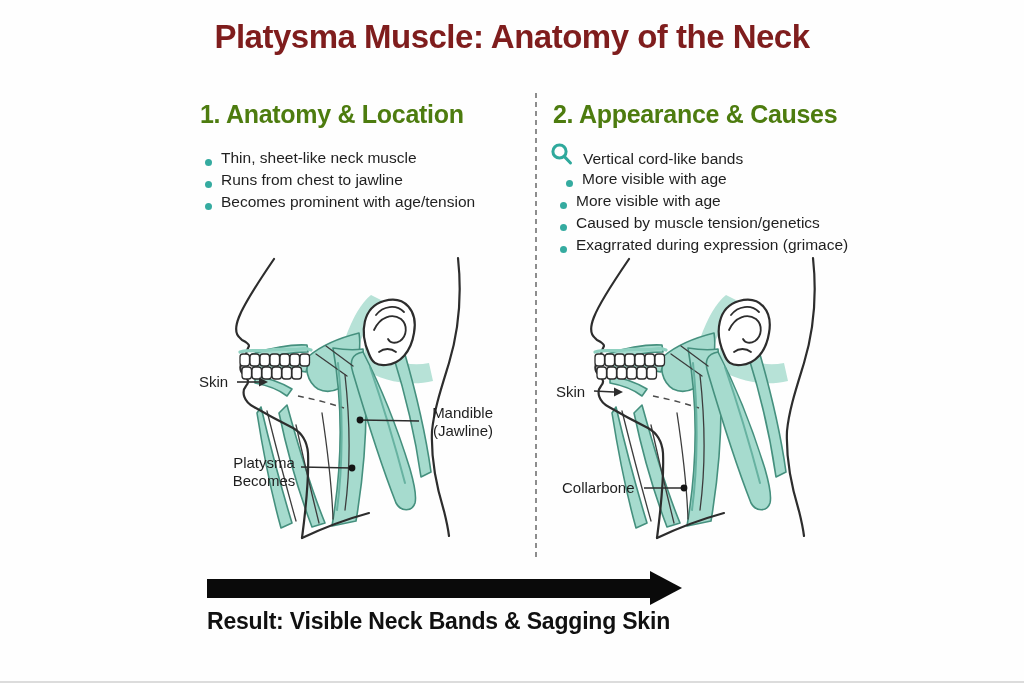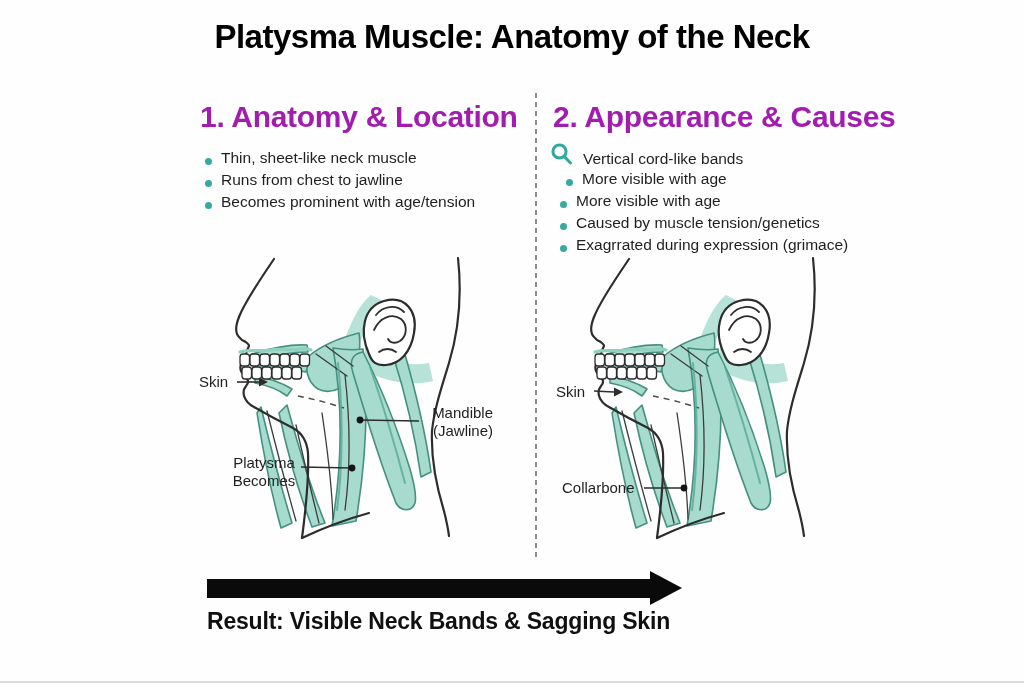--- a/index.html
+++ b/index.html
@@ -1,29 +1,29 @@
 <!DOCTYPE html>
 <html><head>
 <meta charset="utf-8">
 <style>
   * { margin:0; padding:0; box-sizing:border-box; }
   html,body { background:#ffffff; }
   body { font-family:"Liberation Sans","DejaVu Sans",sans-serif; color:#1e1e1e; }
   #stage { position:relative; width:1024px; height:683px; background:#fefefe; overflow:hidden; }
 
   .title { position:absolute; top:18px; left:0; width:1024px; text-align:center;
-           font-size:33px; font-weight:700; letter-spacing:-0.5px; color:#000000; }
-
-  .heading { position:absolute; font-size:30px; font-weight:700; letter-spacing:-0.3px; color:#a21caf; }
+           font-size:33px; font-weight:700; letter-spacing:-0.5px; color:#7f1d1d; }
+
+  .heading { position:absolute; font-size:25px; font-weight:700; letter-spacing:-0.3px; color:#4d7c0f; }
   #heading-left  { left:200px; top:100px; }
   #heading-right { left:553px; top:100px; }
 
   .bullet-list { position:absolute; }
   #bullets-left { left:205px; top:150px; }
-  .brow { display:flex; align-items:center; margin-bottom:6px; }
+  .brow { display:flex; align-items:flex-end; margin-bottom:6px; }
   .bdot { width:7px; height:7px; border-radius:50%; background:#35aba0; margin-top:6px; margin-right:9px; flex:0 0 auto; }
   .btxt { font-size:15.5px; line-height:16px; color:#1f1f1f; }
 
   #right-list { left:550px; top:142px; }
   .searchrow { display:flex; align-items:flex-end; margin-bottom:4px; }
   .searchrow .btxt { margin-left:9px; }
   .r-indent { margin-left:16px; }
   .r-indent2 { margin-left:10px; }
 
   .divider { position:absolute; left:535px; top:93px; width:2px; height:467px;

